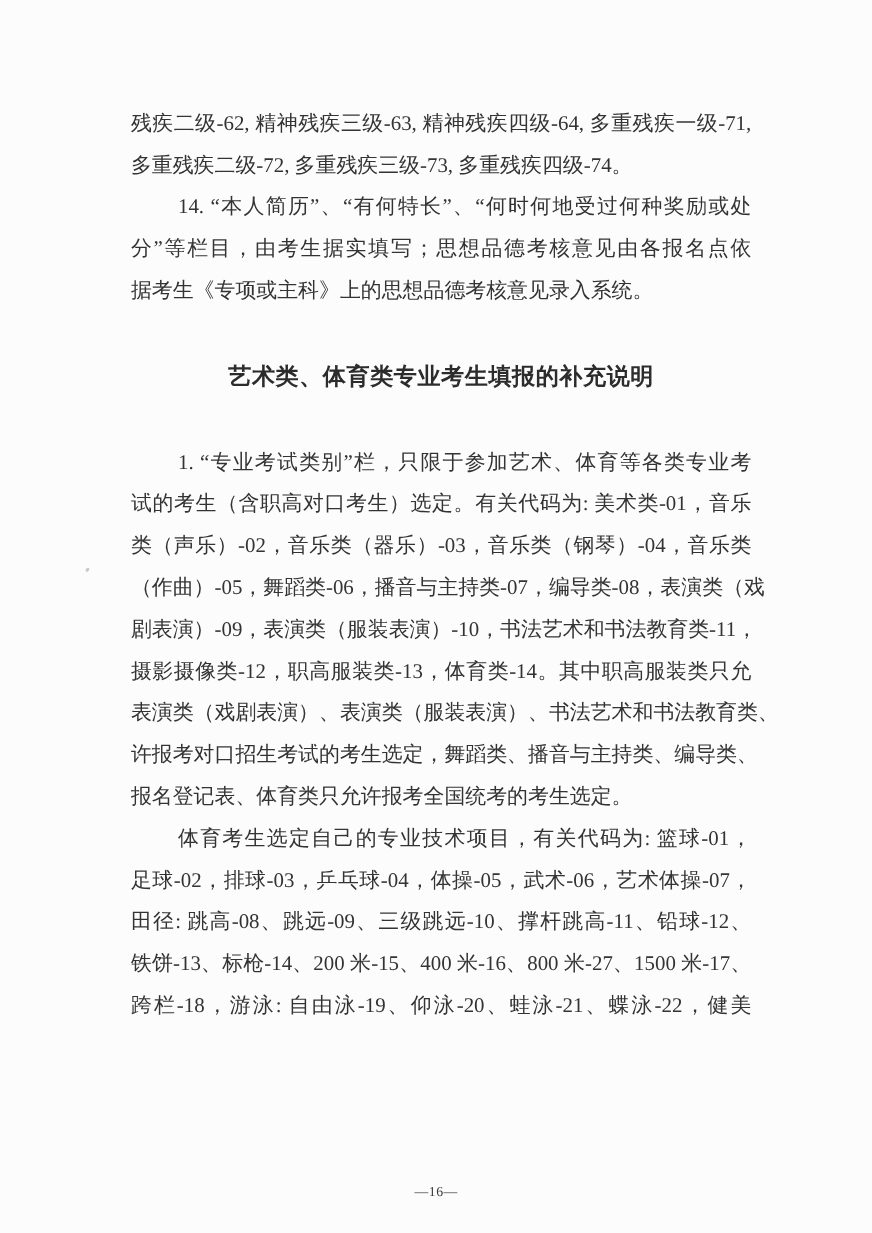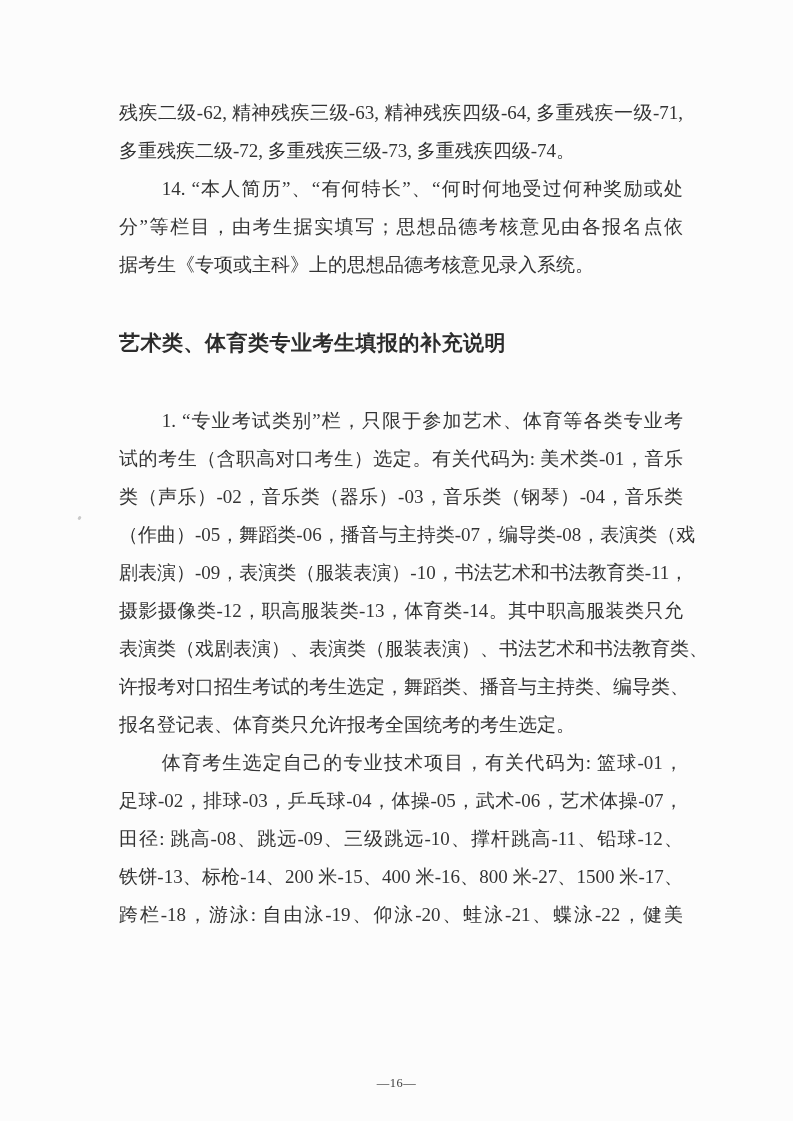--- a/index.html
+++ b/index.html
@@ -35,20 +35,21 @@
     text-align-last: left;
   }
   .line.indent {
     text-indent: 2.25em;
   }
   .heading {
     font-family: "Liberation Sans", "DejaVu Sans", sans-serif;
     font-weight: 700;
     font-size: 21px;
     line-height: 38px;
+    text-align: center;
     margin: 40px 0;
     letter-spacing: 0.5px;
     color: #2c2c2c;
   }
   .pageno {
     position: absolute;
     top: 1073px;
     left: 0;
     width: 100%;
     text-align: center;

